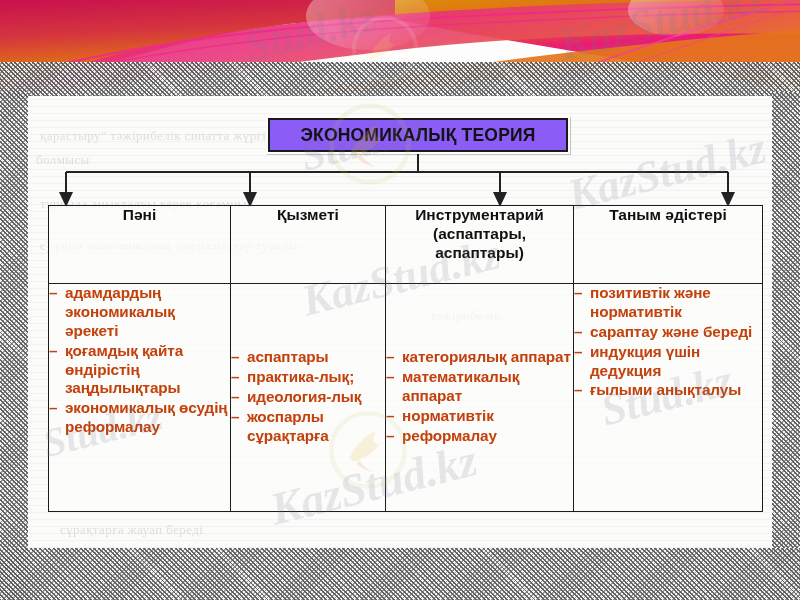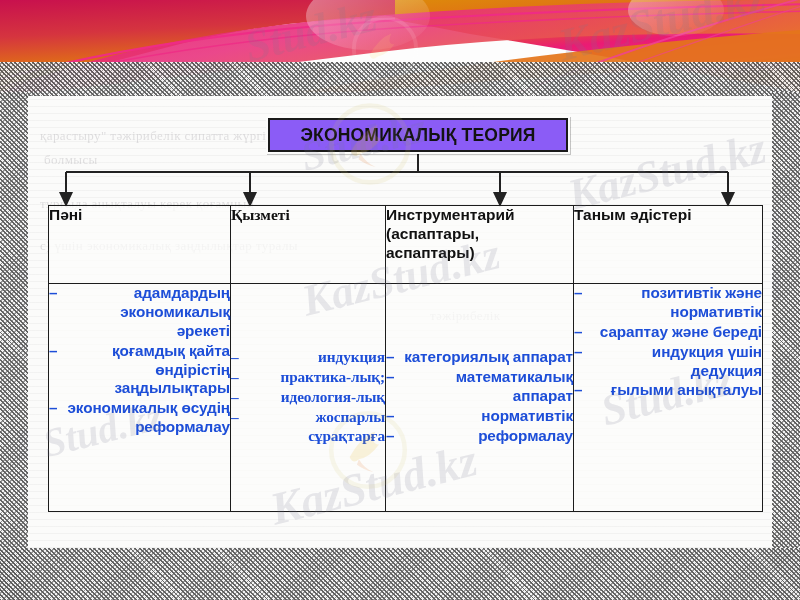--- a/index.html
+++ b/index.html
@@ -115,56 +115,55 @@
     table-layout: fixed;
   }
   table.grid td, table.grid th {
     border: 1.6px solid #1c1c1c;
     vertical-align: top;
     padding: 0;
     background: rgba(252,252,251,.72);
   }
   th.hdr {
     height: 78px;
-    text-align: left;
+    text-align: center;
     vertical-align: middle;
     font-size: 15.5px;
     font-weight: bold;
     color: #111;
     line-height: 1.22;
     padding: 4px 5px;
   }
   td.body {
     height: 228px;
     padding: 8px 6px 6px 8px;
     vertical-align: top;
   }
   td.body.mid { vertical-align: middle; }
 
   ul.items { list-style: none; margin: 0; padding: 0; }
   ul.items li {
     position: relative;
     padding-left: 16px;
     font-size: 15.3px;
     font-weight: bold;
-    color: #1d4ed8;
+    color: #c2410c;
     line-height: 1.235;
     margin-bottom: 1px;
     letter-spacing: -0.1px;
-    text-align: right;
   }
   ul.items li::before {
     content: "\2013";
     position: absolute;
     left: 0; top: 0;
     font-weight: bold;
   }
 
   .c1 { width: 182px; }
-  .c2 { width: 155px; font-family: Liberation Serif, serif; }
+  .c2 { width: 155px; }
   .c3 { width: 188px; margin-top: 20px; }
   .c4 { width: 189px; }
 </style>
 </head>
 <body>
 
 <div id="slide">
 
   <div class="banner">
     <svg width="800" height="92" viewBox="0 0 800 92" xmlns="http://www.w3.org/2000/svg">
@@ -212,24 +211,25 @@
   </div>
 
   <div class="dither dither-top"></div>
   <div class="paper"></div>
   <div class="grain"></div>
   <div class="dither dither-left"></div>
   <div class="dither dither-right"></div>
   <div class="dither dither-bottom"></div>
 
   <div class="ghost" style="left:40px;  top:128px;">қарастыру" тәжірибелік сипатта жүргізіледі</div>
-  <div class="ghost" style="left:44px;  top:152px;">болмысы</div>
+  <div class="ghost" style="left:36px;  top:152px;">болмысы</div>
   <div class="ghost" style="left:40px;  top:196px;">тұрғыда анықталуы керек қоғамның</div>
   <div class="ghost" style="left:40px;  top:238px;">с) үшін экономикалық заңдылықтар туралы</div>
   <div class="ghost" style="left:430px; top:308px;">тәжірибелік</div>
+  <div class="ghost" style="left:60px;  top:522px;">сұрақтарға жауап береді</div>
 
   <svg class="diagram" viewBox="0 0 800 600" xmlns="http://www.w3.org/2000/svg">
     <g stroke="#222" stroke-width="2" fill="none">
 
       <path d="M418,152 L418,172"></path>
 
       <path d="M66,172 L728,172"></path>
 
       <path d="M66,172 L66,196"></path>
       <path d="M250,172 L250,196"></path>
@@ -271,21 +271,21 @@
       <tr>
         <td class="body c1">
           <ul class="items">
             <li>адамдардың экономикалық әрекеті</li>
             <li>қоғамдық қайта өндірістің заңдылықтары</li>
             <li>экономикалық өсудің реформалау</li>
           </ul>
         </td>
         <td class="body c2 mid">
           <ul class="items">
-            <li>индукция</li>
+            <li>аспаптары</li>
             <li>практика-лық;</li>
             <li>идеология-лық</li>
             <li>жоспарлы сұрақтарға</li>
           </ul>
         </td>
         <td class="body c3 mid">
           <ul class="items">
             <li>категориялық аппарат</li>
             <li>математикалық аппарат</li>
             <li>нормативтік</li>

